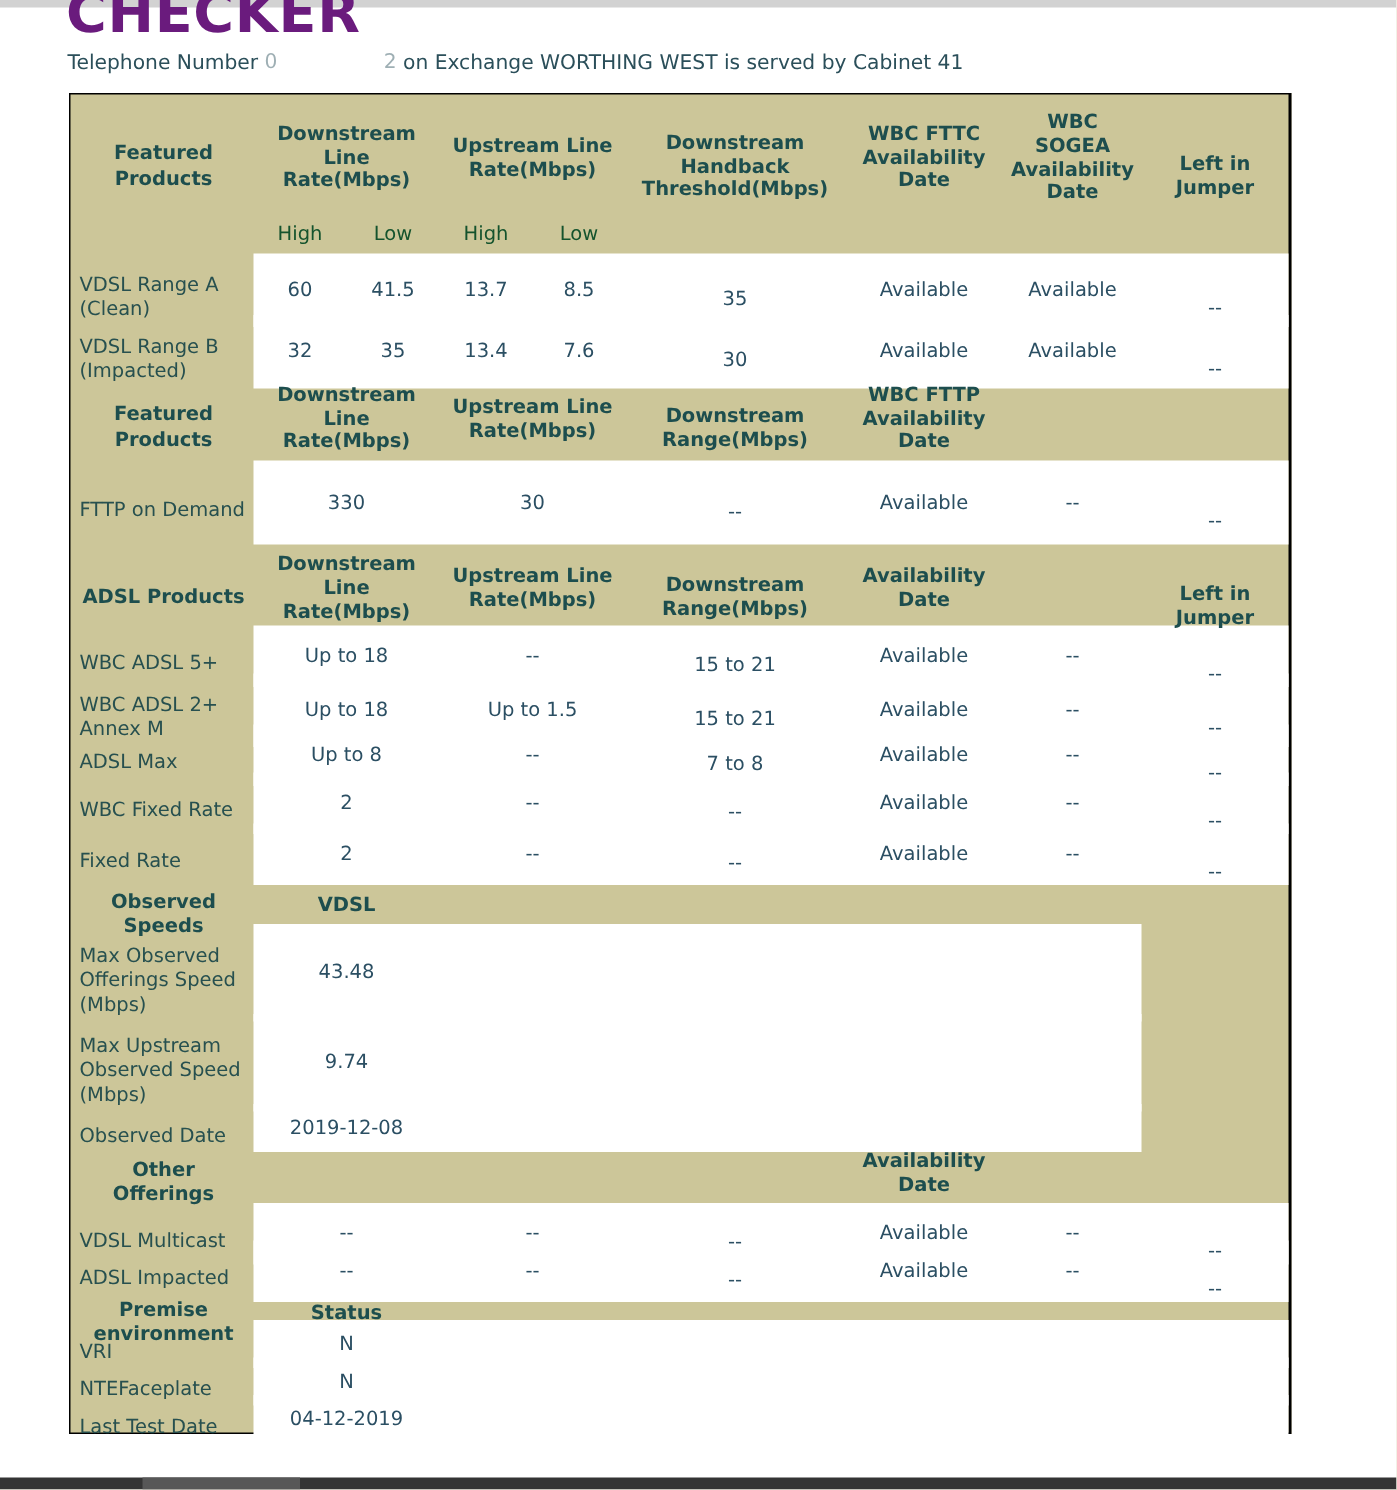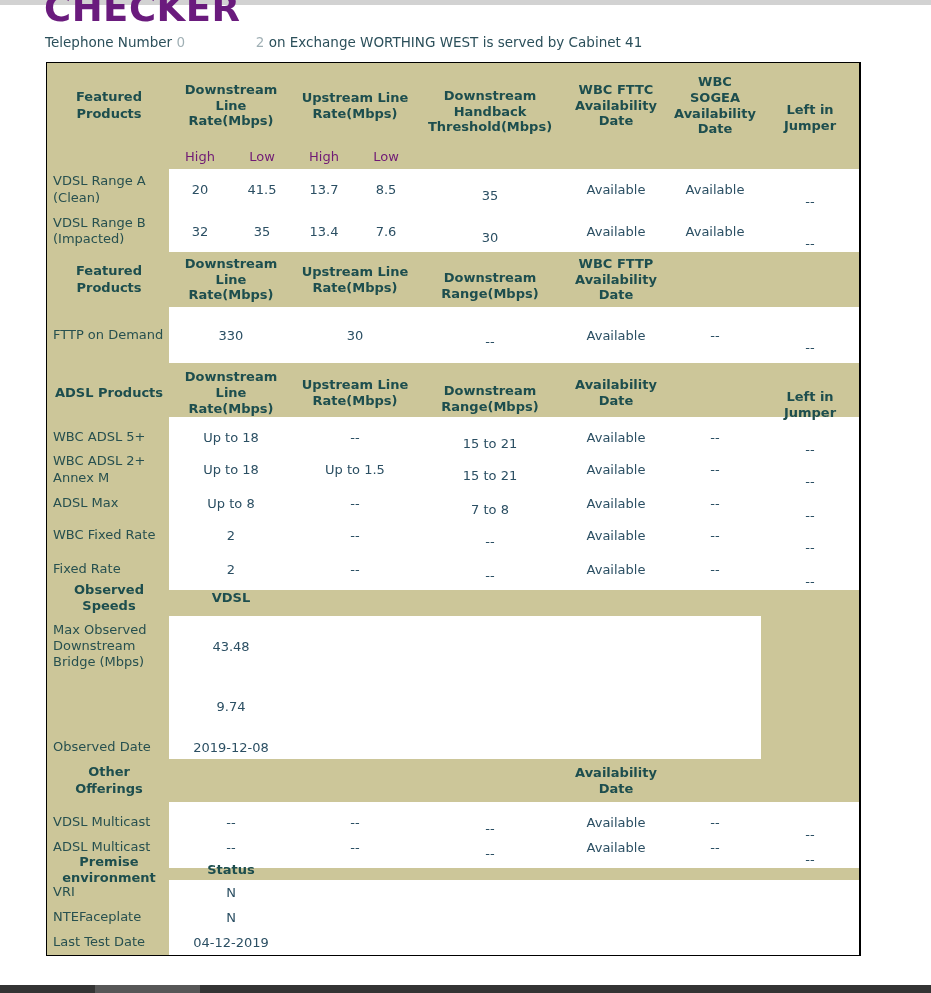--- a/index.html
+++ b/index.html
@@ -43,21 +43,21 @@
     z-index: 1;
   }
   .grid {
     display: grid;
     grid-template-columns: 122px 62px 62px 62px 62px 146px 106px 92px 98px;
     position: relative;
   }
   .lbl {
     grid-row: 1; grid-column: 1;
     display: flex; align-items: center;
-    padding: 2px 4px 2px 6px;
+    padding: 14px 4px 2px 6px;
     font-size: 13px; line-height: 1.25; color: #27504f;
     z-index: 1;
   }
   .sec-title {
     justify-content: center; text-align: center;
     font-weight: bold; color: #1d4e4e;
   }
   .hc {
     grid-row: 1;
     display: flex; align-items: center; justify-content: center;
@@ -65,21 +65,21 @@
     font-size: 13px; font-weight: bold; line-height: 1.22; color: #1d4e4e;
     z-index: 1;
   }
   .cell {
     grid-row: 1;
     display: flex; align-items: center; justify-content: center;
     text-align: center; padding: 1px 2px;
     font-size: 13px; color: #2b4f63;
     z-index: 1;
   }
-  .sub { font-weight: normal; color: #701a75; align-items: flex-start; }
+  .sub { font-weight: normal; color: #14532d; align-items: flex-start; }
   .g2 { grid-column: 2; } .g3 { grid-column: 3; } .g4 { grid-column: 4; }
   .g5 { grid-column: 5; } .g6 { grid-column: 6; margin-top: 12px; } .g7 { grid-column: 7; }
   .g8 { grid-column: 8; } .g9 { grid-column: 9; margin-top: 24px; }
   .g23 { grid-column: 2 / span 2; } .g45 { grid-column: 4 / span 2; }
   .bg-full { grid-row: 1; grid-column: 2 / 10; background: #ffffff; z-index: 0; }
   .bg-part { grid-row: 1; grid-column: 2 / 9;  background: #ffffff; z-index: 0; }
 
   
   .h-scrollbar {
     position: absolute; left: 0; bottom: 0; width: 931px; height: 8px;
@@ -114,21 +114,21 @@
     </div>
     <div class="grid" style="height:21px">
       <div class="cell sub g2">High</div>
       <div class="cell sub g3">Low</div>
       <div class="cell sub g4">High</div>
       <div class="cell sub g5">Low</div>
     </div>
     <div class="grid" style="height:41px">
       <div class="bg-full"></div>
       <div class="lbl">VDSL Range A (Clean)</div>
-      <div class="cell g2">20</div>
+      <div class="cell g2">60</div>
       <div class="cell g3">41.5</div>
       <div class="cell g4">13.7</div>
       <div class="cell g5">8.5</div>
       <div class="cell g6">35</div>
       <div class="cell g7">Available</div>
       <div class="cell g8">Available</div>
       <div class="cell g9">--</div>
     </div>
     <div class="grid" style="height:42px">
       <div class="bg-full"></div>
@@ -219,25 +219,26 @@
       <div class="cell g8">--</div>
       <div class="cell g9">--</div>
     </div>
 
     <div class="grid" style="height:36px">
       <div class="lbl sec-title">Observed Speeds</div>
       <div class="hc g23">VDSL</div>
     </div>
     <div class="grid" style="height:60px">
       <div class="bg-part"></div>
-      <div class="lbl">Max Observed Downstream Bridge (Mbps)</div>
+      <div class="lbl">Max Observed Offerings Speed (Mbps)</div>
       <div class="cell g23">43.48</div>
     </div>
     <div class="grid" style="height:60px">
       <div class="bg-part"></div>
+      <div class="lbl">Max Upstream Observed Speed (Mbps)</div>
       <div class="cell g23">9.74</div>
     </div>
     <div class="grid" style="height:23px">
       <div class="bg-part"></div>
       <div class="lbl">Observed Date</div>
       <div class="cell g23">2019-12-08</div>
     </div>
 
     <div class="grid" style="height:43px">
       <div class="lbl sec-title">Other Offerings</div>
@@ -248,21 +249,21 @@
       <div class="lbl">VDSL Multicast</div>
       <div class="cell g23">--</div>
       <div class="cell g45">--</div>
       <div class="cell g6">--</div>
       <div class="cell g7">Available</div>
       <div class="cell g8">--</div>
       <div class="cell g9">--</div>
     </div>
     <div class="grid" style="height:25px">
       <div class="bg-full"></div>
-      <div class="lbl">ADSL Multicast</div>
+      <div class="lbl">ADSL Impacted</div>
       <div class="cell g23">--</div>
       <div class="cell g45">--</div>
       <div class="cell g6">--</div>
       <div class="cell g7">Available</div>
       <div class="cell g8">--</div>
       <div class="cell g9">--</div>
     </div>
 
     <div class="grid" style="height:28px">
       <div class="lbl sec-title">Premise environment</div>

